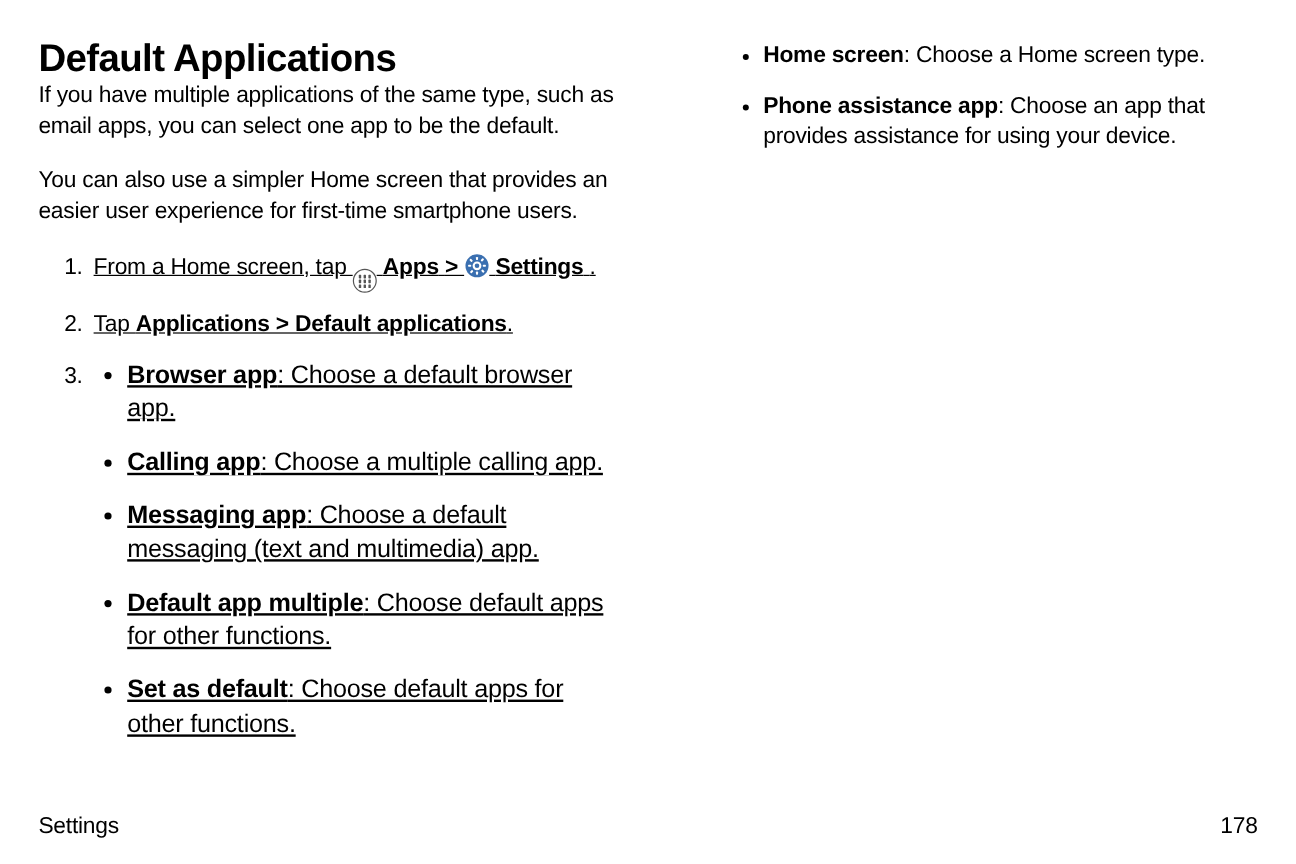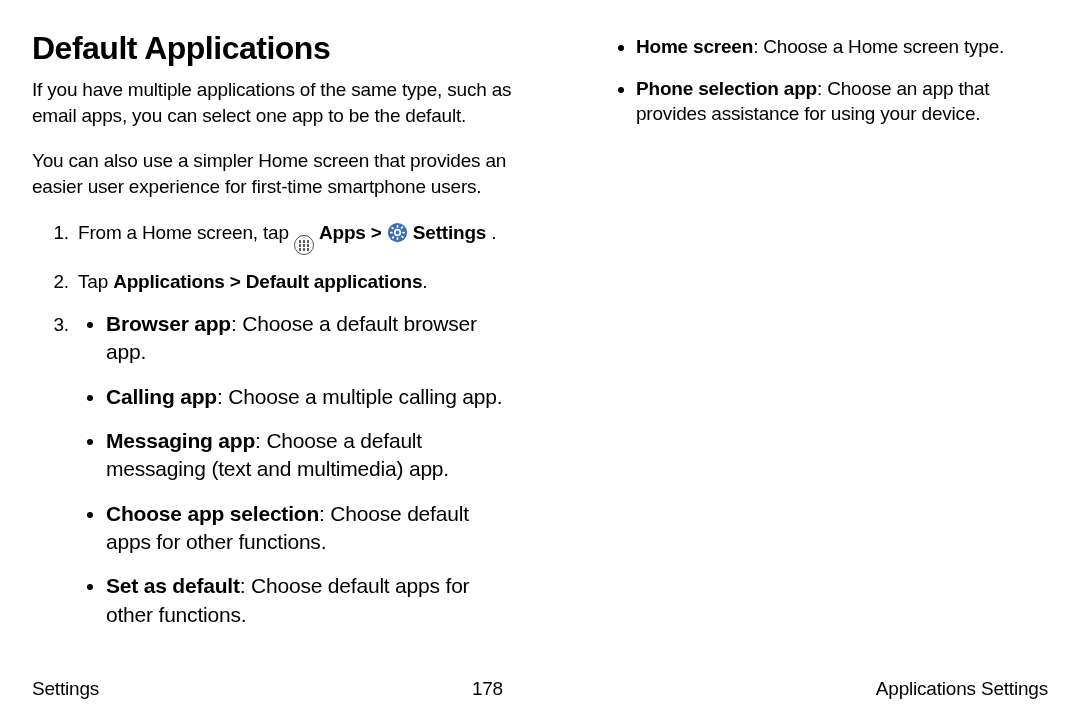--- a/index.html
+++ b/index.html
@@ -24,40 +24,41 @@
     flex: 1 1 auto;
     display: flex;
     gap: 56px;
   }
   .col {
     width: 480px;
   }
   h1.title {
     font-size: 32px;
     font-weight: 800;
-    margin: 0 0 10px 0;
+    margin: 0 0 0 0;
     letter-spacing: -0.5px;
   }
   p.para {
     font-size: 19px;
     line-height: 1.35;
     margin: 0 0 20px 0;
     letter-spacing: -0.2px;
   }
   ol.steps {
     list-style: decimal;
     padding-left: 42px;
     margin: 0;
   }
   ol.steps > li {
     font-size: 19px;
     line-height: 1.4;
     margin-bottom: 14px;
     padding-left: 4px;
     letter-spacing: -0.2px;
+    text-decoration: underline;
   }
   ul.bullets {
     list-style: disc;
     padding-left: 28px;
     margin: 12px 0 0 0;
   }
   ul.bullets > li {
     font-size: 21px;
     line-height: 1.35;
     margin-bottom: 16px;
@@ -173,41 +174,40 @@
             <li>
               <span class="b">Browser app</span><span>: Choose a default browser app.</span>
             </li>
             <li>
               <span class="b">Calling app</span><span>: Choose a multiple calling app.</span>
             </li>
             <li>
               <span class="b">Messaging app</span><span>: Choose a default messaging (text and multimedia) app.</span>
             </li>
             <li>
-              <span class="b">Choose app selection</span><span>: Choose default apps for other functions.</span>
+              <span class="b">Default app multiple</span><span>: Choose default apps for other functions.</span>
             </li>
             <li>
               <span class="b">Set as default</span><span>: Choose default apps for other functions.</span>
             </li>
           </ul>
         </li>
       </ol>
     </div>
 
     <div class="col">
       <ul class="top-bullets">
         <li>
           <span class="b">Home screen</span><span>: Choose a Home screen type.</span>
         </li>
         <li>
-          <span class="b">Phone selection app</span><span>: Choose an app that provides assistance for using your device.</span>
+          <span class="b">Phone assistance app</span><span>: Choose an app that provides assistance for using your device.</span>
         </li>
       </ul>
     </div>
 
   </div>
 
   <div class="footer">
     <span>Settings</span>
     <span>178</span>
-    <span>Applications Settings</span>
   </div>
 </div>
 
 </body></html>

